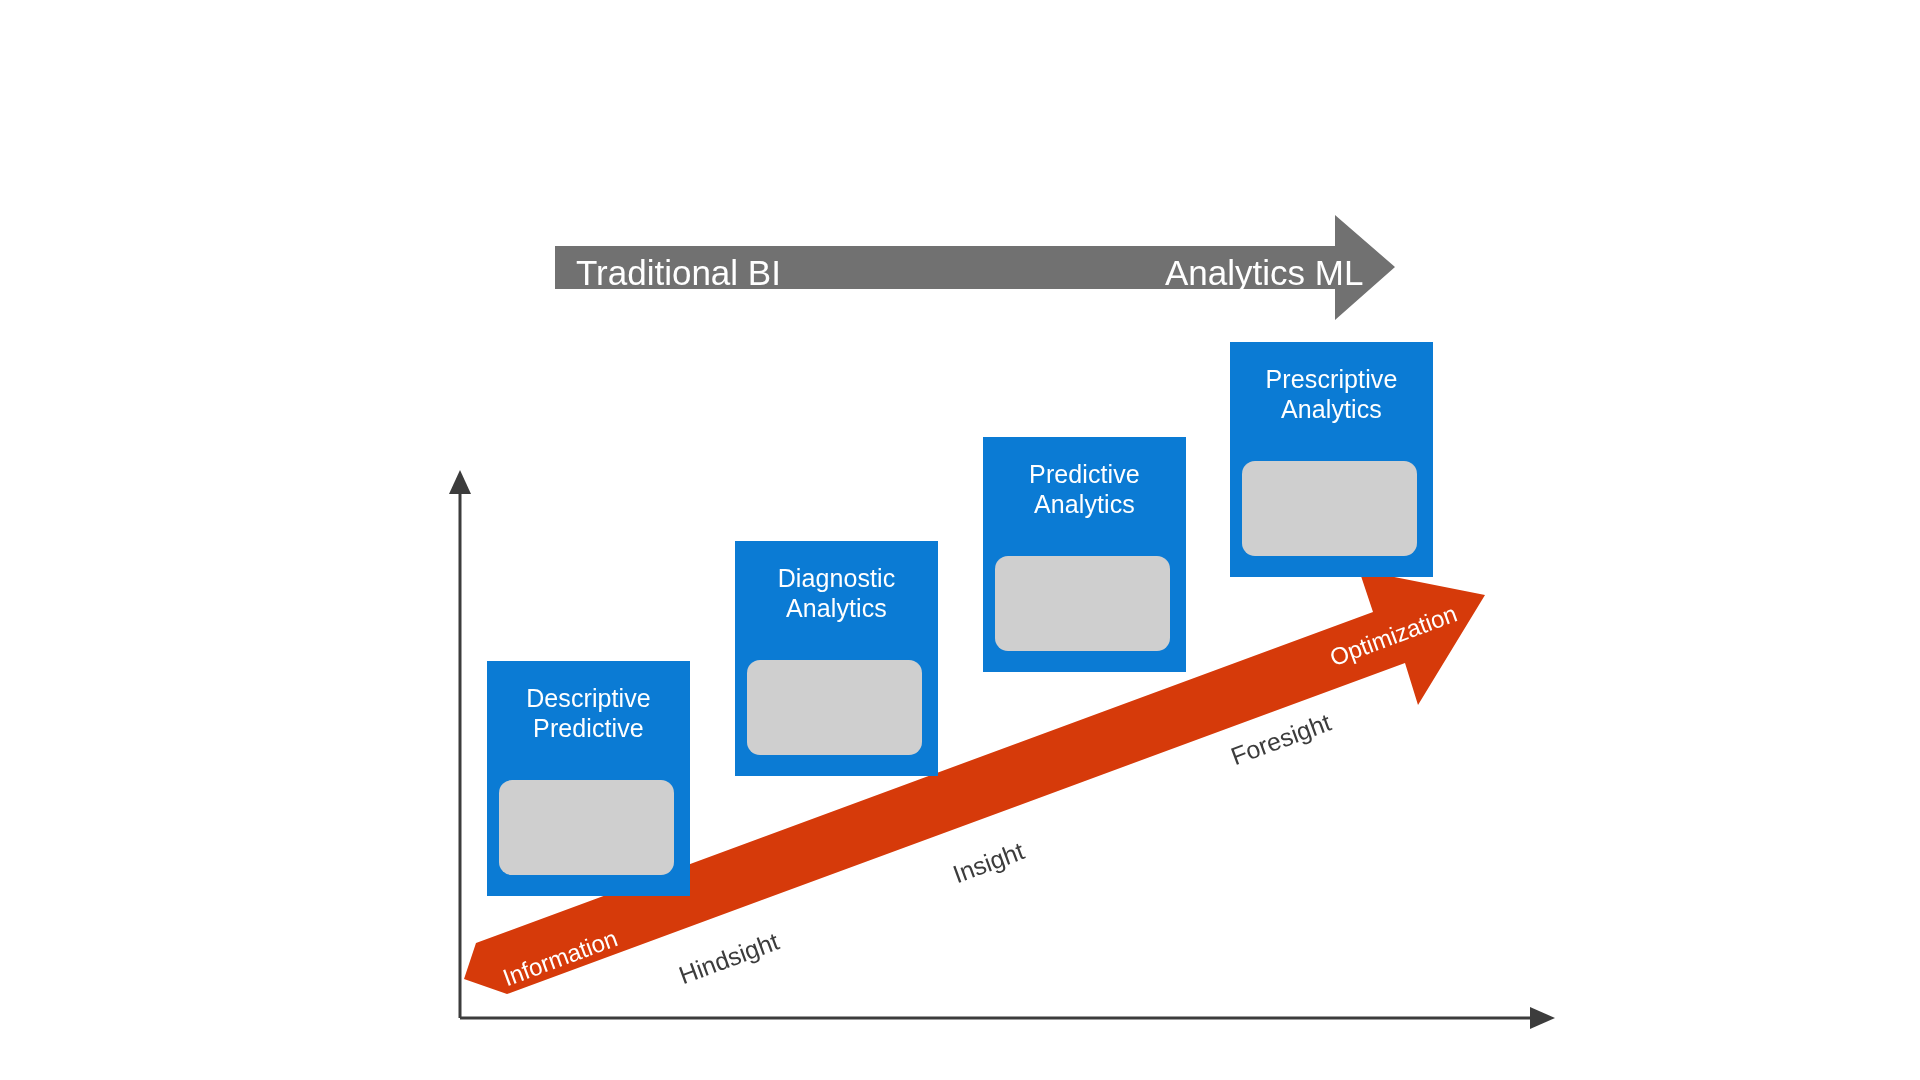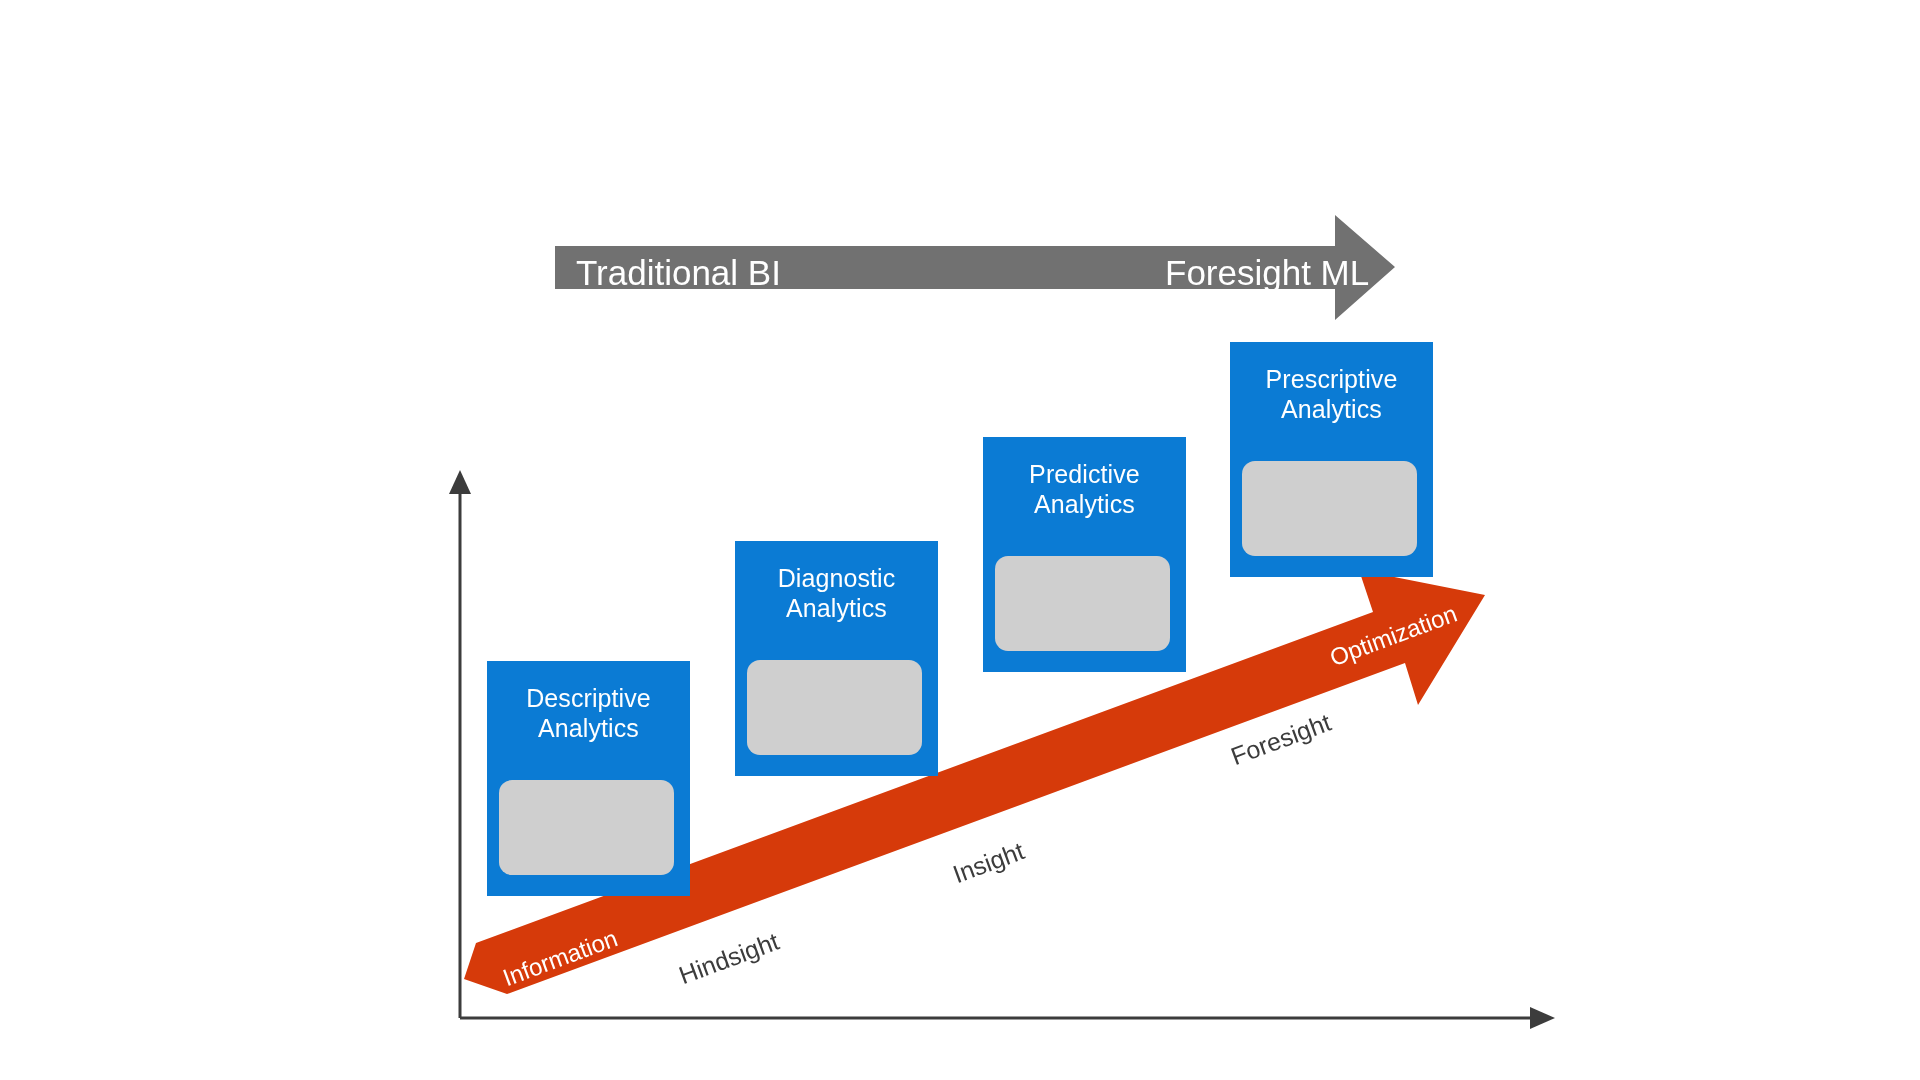--- a/index.html
+++ b/index.html
@@ -67,21 +67,21 @@
 </style>
 </head>
 <body>
 
 <div id="canvas">
 
   <svg style="position:absolute; left:555px; top:215px; width:840px; height:105px;" viewBox="0 0 840 105">
     <polygon points="0,31 780,31 780,0 840,52 780,105 780,74 0,74" fill="#717171"></polygon>
   </svg>
   <div class="gray-arrow-label" style="left:576px; top:253px;">Traditional BI</div>
-  <div class="gray-arrow-label" style="left:1165px; top:253px;">Foresight ML</div>
+  <div class="gray-arrow-label" style="left:1165px; top:253px;">Analytics ML</div>
 
   <svg style="position:absolute; left:440px; top:470px; width:1120px; height:570px;" viewBox="0 0 1120 570">
 
     <line x1="20" y1="22" x2="20" y2="548" stroke="#3c3c3c" stroke-width="3"></line>
     <polygon points="20,0 31,24 9,24" fill="#3c3c3c"></polygon>
 
     <line x1="20" y1="548" x2="1092" y2="548" stroke="#3c3c3c" stroke-width="3"></line>
     <polygon points="1115,548 1090,559 1090,537" fill="#3c3c3c"></polygon>
   </svg>
 
@@ -91,21 +91,21 @@
 
   <div class="diag-label on-arrow" style="left:504px; top:965px; transform: rotate(-20.3deg);">Information</div>
   <div class="diag-label on-arrow" style="left:1331px; top:645px; transform: rotate(-20.3deg);">Optimization</div>
 
   <div class="diag-label off-arrow" style="left:680px; top:962px; transform: rotate(-20.3deg);">Hindsight</div>
   <div class="diag-label off-arrow" style="left:954px; top:861px; transform: rotate(-20.3deg);">Insight</div>
   <div class="diag-label off-arrow" style="left:1232px; top:743px; transform: rotate(-20.3deg);">Foresight</div>
 
   <div class="maturity-box" style="left:487px; top:661px; width:203px; height:235px;">
     <div class="box-title" style="top:22px;">Descriptive
-Analytics</div>
+Predictive</div>
     <div class="box-placeholder" style="left:12px; top:119px; width:175px; height:95px;"></div>
   </div>
 
   <div class="maturity-box" style="left:735px; top:541px; width:203px; height:235px;">
     <div class="box-title" style="top:22px;">Diagnostic
 Analytics</div>
     <div class="box-placeholder" style="left:12px; top:119px; width:175px; height:95px;"></div>
   </div>
 
   <div class="maturity-box" style="left:983px; top:437px; width:203px; height:235px;">

